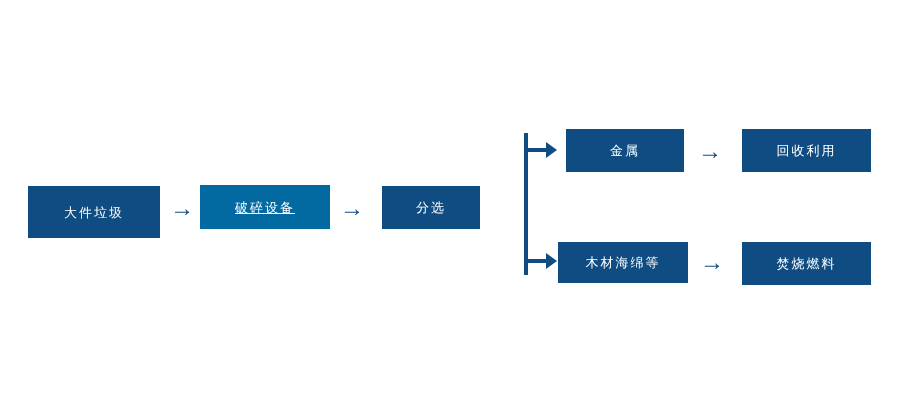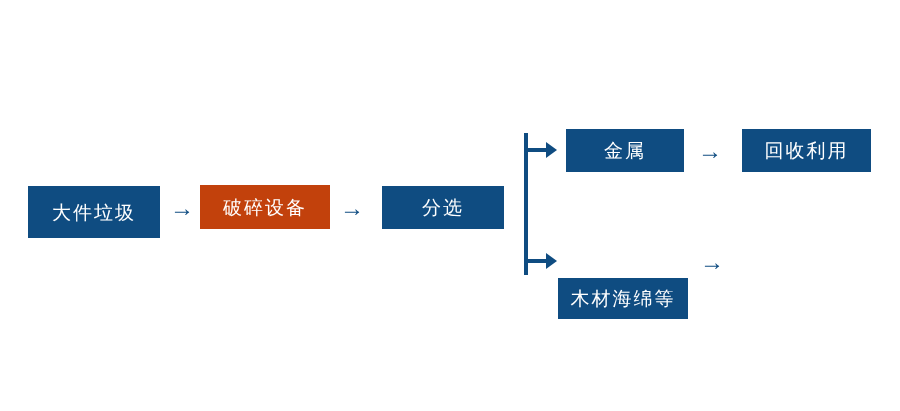--- a/index.html
+++ b/index.html
@@ -21,28 +21,28 @@
   }
 
   
   .node {
     position: absolute;
     box-sizing: border-box;
     display: flex;
     align-items: center;
     justify-content: center;
     color: #ffffff;
-    font-size: 19px;
+    font-size: 13px;
     letter-spacing: 2px;
     line-height: 1;
     white-space: nowrap;
     font-weight: 400;
   }
   .node.primary   { background: #0f4c81; }
-  .node.highlight { background: #c2410c; }
+  .node.highlight { background: #0369a1; text-decoration: underline; }
 
   
   .arrow {
     position: absolute;
     color: #0f4c81;
     font-size: 24px;
     line-height: 1;
     font-weight: bold;
     display: flex;
     align-items: center;
@@ -78,21 +78,21 @@
   </div>
 
   <div class="arrow" style="left:166px; top:194px; width:32px; height:28px;">→</div>
 
   <div class="node highlight" style="left:200px; top:185px; width:130px; height:44px;">
     <span>破碎设备</span>
   </div>
 
   <div class="arrow" style="left:336px; top:194px; width:32px; height:28px;">→</div>
 
-  <div class="node primary" style="left:382px; top:186px; width:122px; height:43px;">
+  <div class="node primary" style="left:382px; top:186px; width:98px; height:43px;">
     <span>分选</span>
   </div>
 
   <div class="branch-trunk" style="left:524px; top:133px; width:4px; height:142px;"></div>
 
   <div class="branch-stub" style="left:524px; top:148px; width:24px; height:4px;"></div>
   <div class="branch-head" style="left:546px; top:142px;"></div>
 
   <div class="branch-stub" style="left:524px; top:259px; width:24px; height:4px;"></div>
   <div class="branch-head" style="left:546px; top:253px;"></div>
@@ -100,20 +100,23 @@
   <div class="node primary" style="left:566px; top:129px; width:118px; height:43px;">
     <span>金属</span>
   </div>
 
   <div class="arrow" style="left:694px; top:137px; width:32px; height:28px;">→</div>
 
   <div class="node primary" style="left:742px; top:129px; width:129px; height:43px;align-items:center;">
     <span>回收利用</span>
   </div>
 
-  <div class="node primary" style="left:558px; top:242px; width:130px; height:41px;margin-top:36px;">
+  <div class="node primary" style="left:558px; top:242px; width:130px; height:41px;">
     <span>木材海绵等</span>
   </div>
 
   <div class="arrow" style="left:696px; top:248px; width:32px; height:28px;">→</div>
 
+  <div class="node primary" style="left:742px; top:242px; width:129px; height:43px;">
+    <span>焚烧燃料</span>
+  </div>
 
 </div>
 
 </body></html>

